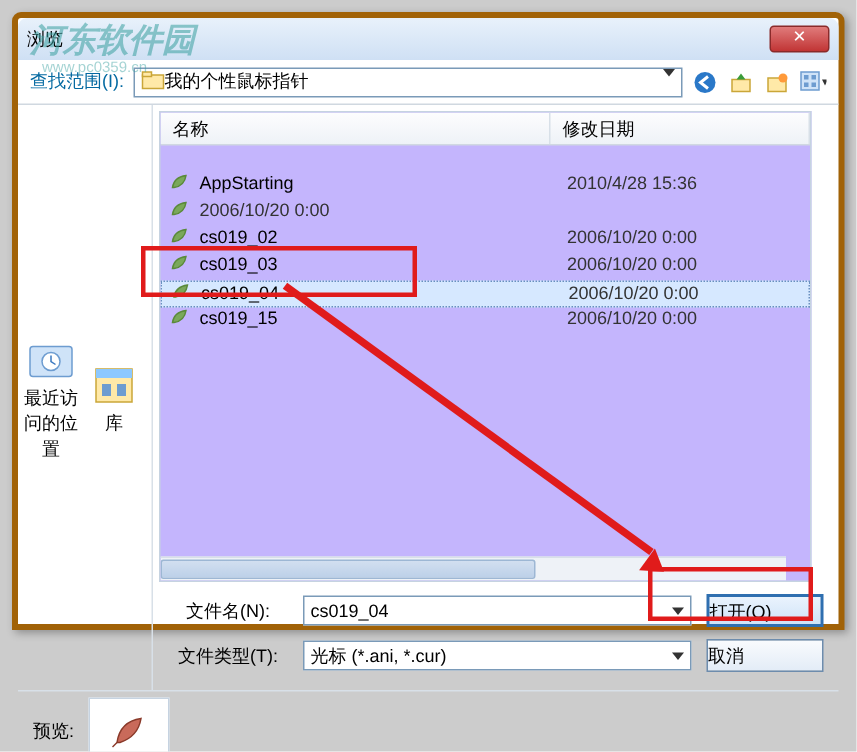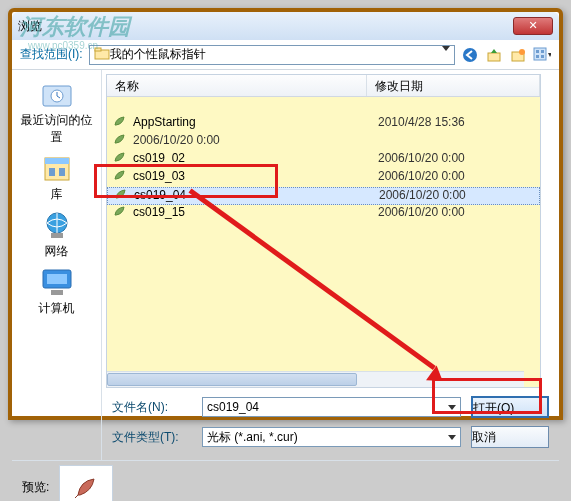--- a/index.html
+++ b/index.html
@@ -9,40 +9,40 @@
 .title{flex:1;color:#000}
 .close{width:40px;height:18px;background:linear-gradient(#e07b7b,#c13535);border:1px solid #8a2a2a;border-radius:3px;color:#fff;text-align:center;line-height:14px;font-size:11px}
 .toolbar{height:30px;display:flex;align-items:center;padding:2px 8px;gap:6px;border-bottom:1px solid #d0d8e0}
 .tlabel{color:#0369a1}
 .combo{flex:1;height:20px;border:1px solid #7a9ab8;background:#fff;display:flex;align-items:flex-start;padding:0 4px}
 .combo span{flex:1}
 .tri{width:0;height:0;border-left:4px solid transparent;border-right:4px solid transparent;border-top:5px solid #333}
 .ticons{display:flex;gap:6px}
 .ticon{width:18px;height:18px;display:flex;align-items:center;justify-content:center}
 .body{display:flex;height:390px}
-.sidebar{width:90px;border-right:1px solid #d8e0e8;padding:6px 2px;display:flex;flex-direction:column;align-items:center;gap:2px}
+.sidebar{width:90px;border-right:1px solid #d8e0e8;padding:6px 2px;display:flex;align-items:center;gap:2px}
 .sitem{display:flex;flex-direction:column;align-items:center;gap:2px;padding:2px;width:100%;text-align:center}
 .sicon{width:36px;height:32px}
 .main{flex:1;display:flex;flex-direction:column}
-.list{flex:1;border:1px solid #c6d3e1;margin:4px 18px 0 4px;background:#fef9c3;overflow:hidden;position:relative}
+.list{flex:1;border:1px solid #c6d3e1;margin:4px 18px 0 4px;background:#c4b5fd;overflow:hidden;position:relative}
 .lhead{height:22px;background:linear-gradient(#fdfdfe,#eef2f7);border-bottom:1px solid #d0d8e2;display:flex}
 .lh{padding:3px 8px;border-right:1px solid #d8e0e8}
 .lh1{width:260px}
 .lh2{flex:1}
 .row{height:18px;display:flex;align-items:flex-start;padding:0 6px}
 .row .fi{width:14px;height:12px;margin-right:6px}
 .row .fn{width:245px}
 .row .fd{color:#333}
 .row.sel{background:#d6e8ff;border:1px dotted #6a8fbf}
 .sep{height:18px}
 .scrollbar{position:absolute;bottom:0;left:0;right:16px;height:16px;background:#eef2f7;border-top:1px solid #d8e0e8}
 .sthumb{position:absolute;left:0;top:1px;height:13px;width:60%;background:linear-gradient(#d2dff0,#bcd0e8);border:1px solid #9db7d4;border-radius:2px}
 .fields{padding:8px 10px 4px 10px}
 .frow{display:flex;align-items:center;gap:10px;margin-bottom:8px}
-.flabel{width:80px;text-align:left;color:#0c4a6e}
+.flabel{width:80px;text-align:center;color:#000000}
 .finput{flex:1;height:20px;border:1px solid #7a9ab8;display:flex;align-items:center;padding:0 4px;background:#fff}
 .finput span{flex:1}
 .btn{width:78px;height:22px;background:linear-gradient(#f9fbfd,#e3ecf7);border:1px solid #6d8cad;line-height:20px}
 .btn.primary{border:2px solid #2f6fb0;background:linear-gradient(#eaf3fd,#cfe3f8)}
 .preview{display:flex;align-items:center;gap:10px;padding:4px 10px;border-top:1px solid #d8e0e8}
 .pbox{width:54px;height:44px;border:1px solid #c6d3e1;background:#fff;display:flex;align-items:center;justify-content:center}
 .watermark{position:absolute;left:20px;top:12px;color:#3aa0a0;opacity:.55;font-size:22px;font-weight:bold;pointer-events:none;font-style:italic}
 .watermark2{position:absolute;left:28px;top:40px;color:#3aa0a0;opacity:.45;font-size:10px;pointer-events:none}
 .hl1{position:absolute;border:3px solid #e01b1b;pointer-events:none}
 .hlA{left:94px;top:164px;width:184px;height:34px}

